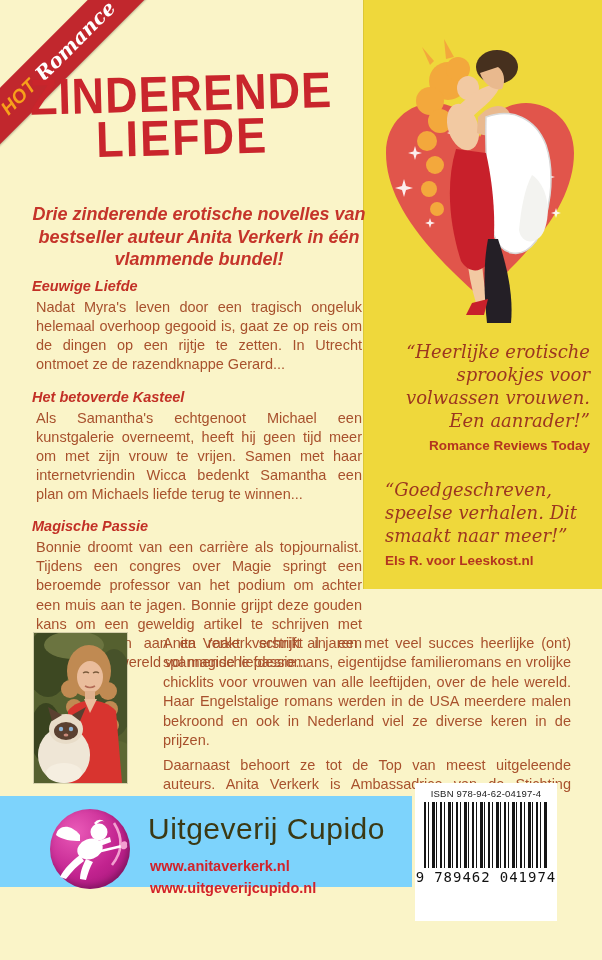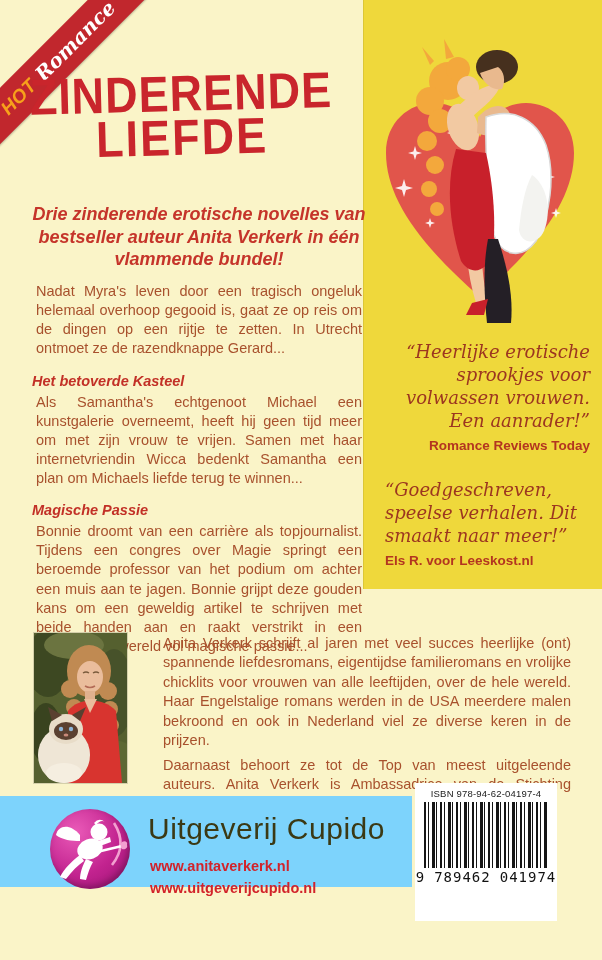--- a/index.html
+++ b/index.html
@@ -178,20 +178,21 @@
 
   <div class="title">
     <span class="l1">ZINDERENDE</span>
     <span class="l2">LIEFDE</span>
   </div>
 
   <div class="intro">Drie zinderende erotische novelles van bestseller auteur Anita Verkerk in één vlammende bundel!</div>
 
   <div class="stories">
     <div class="story">
+      <h3>Eeuwige Liefde</h3>
       <p>Nadat Myra's leven door een tragisch ongeluk helemaal overhoop gegooid is, gaat ze op reis om de dingen op een rijtje te zetten. In Utrecht ontmoet ze de razendknappe Gerard...</p>
     </div>
     <div class="story">
       <h3>Het betoverde Kasteel</h3>
       <p>Als Samantha's echtgenoot Michael een kunstgalerie overneemt, heeft hij geen tijd meer om met zijn vrouw te vrijen. Samen met haar internetvriendin Wicca bedenkt Samantha een plan om Michaels liefde terug te winnen...</p>
     </div>
     <div class="story">
       <h3>Magische Passie</h3>
       <p>Bonnie droomt van een carrière als topjournalist. Tijdens een congres over Magie springt een beroemde professor van het podium om achter een muis aan te jagen. Bonnie grijpt deze gouden kans om een geweldig artikel te schrijven met beide handen aan en raakt verstrikt in een opwindende wereld vol magische passie...</p>
     </div>

